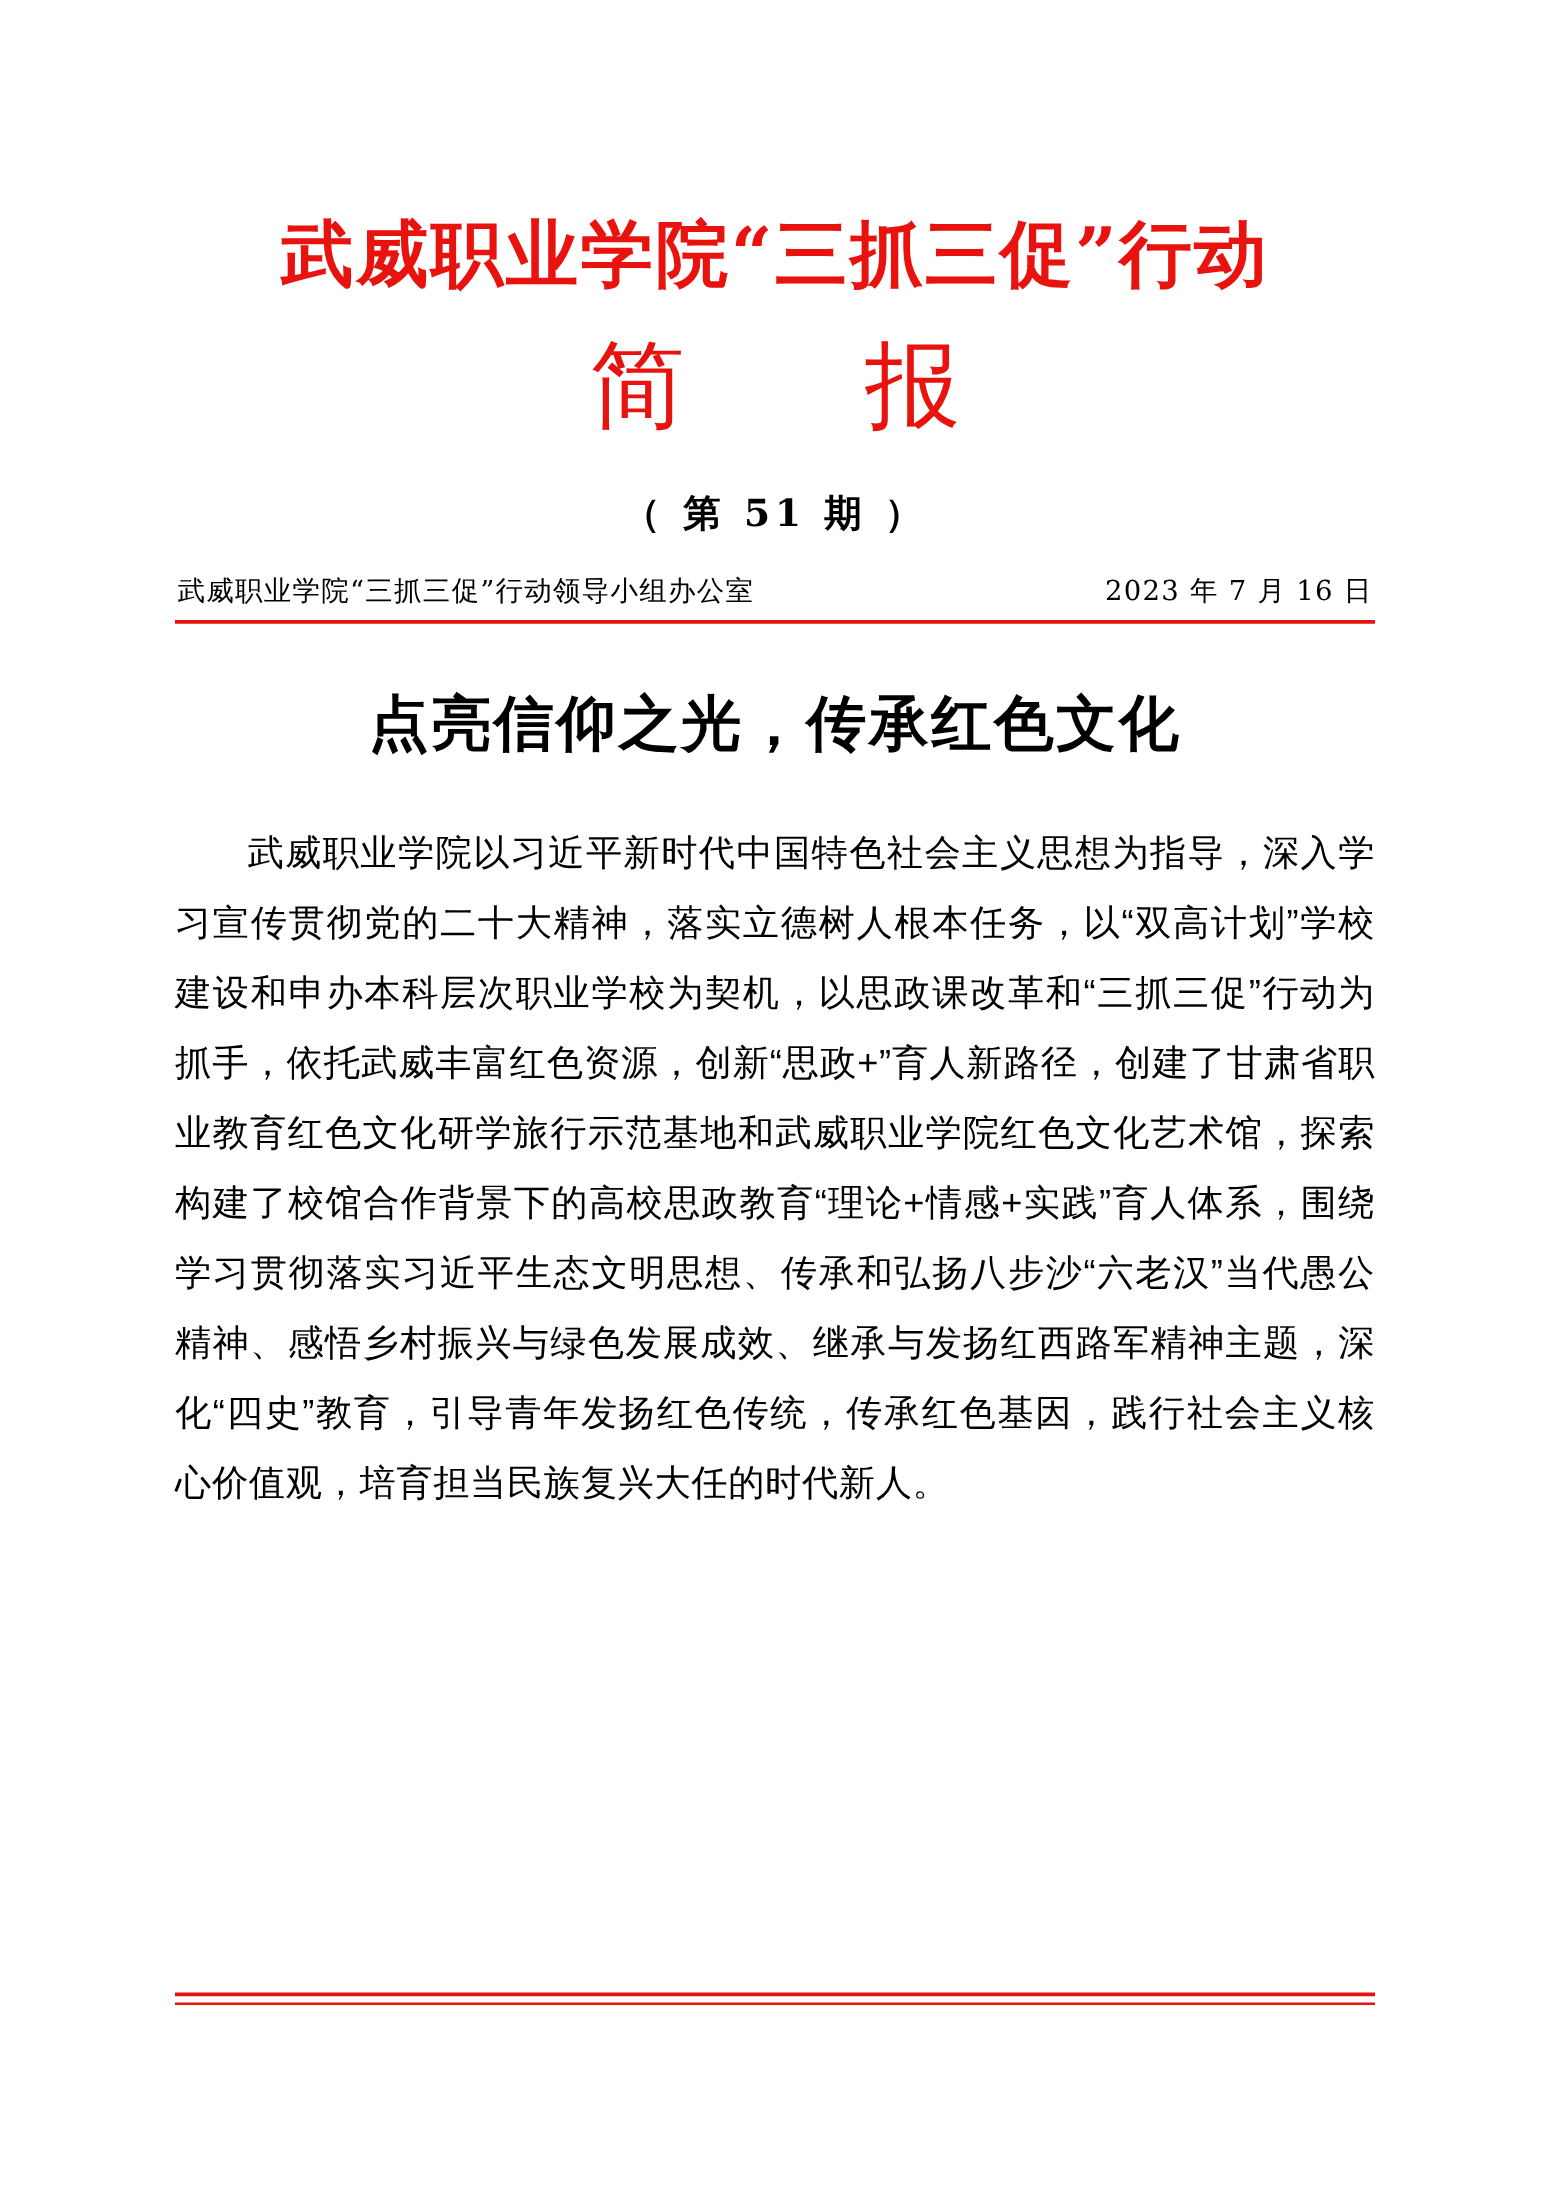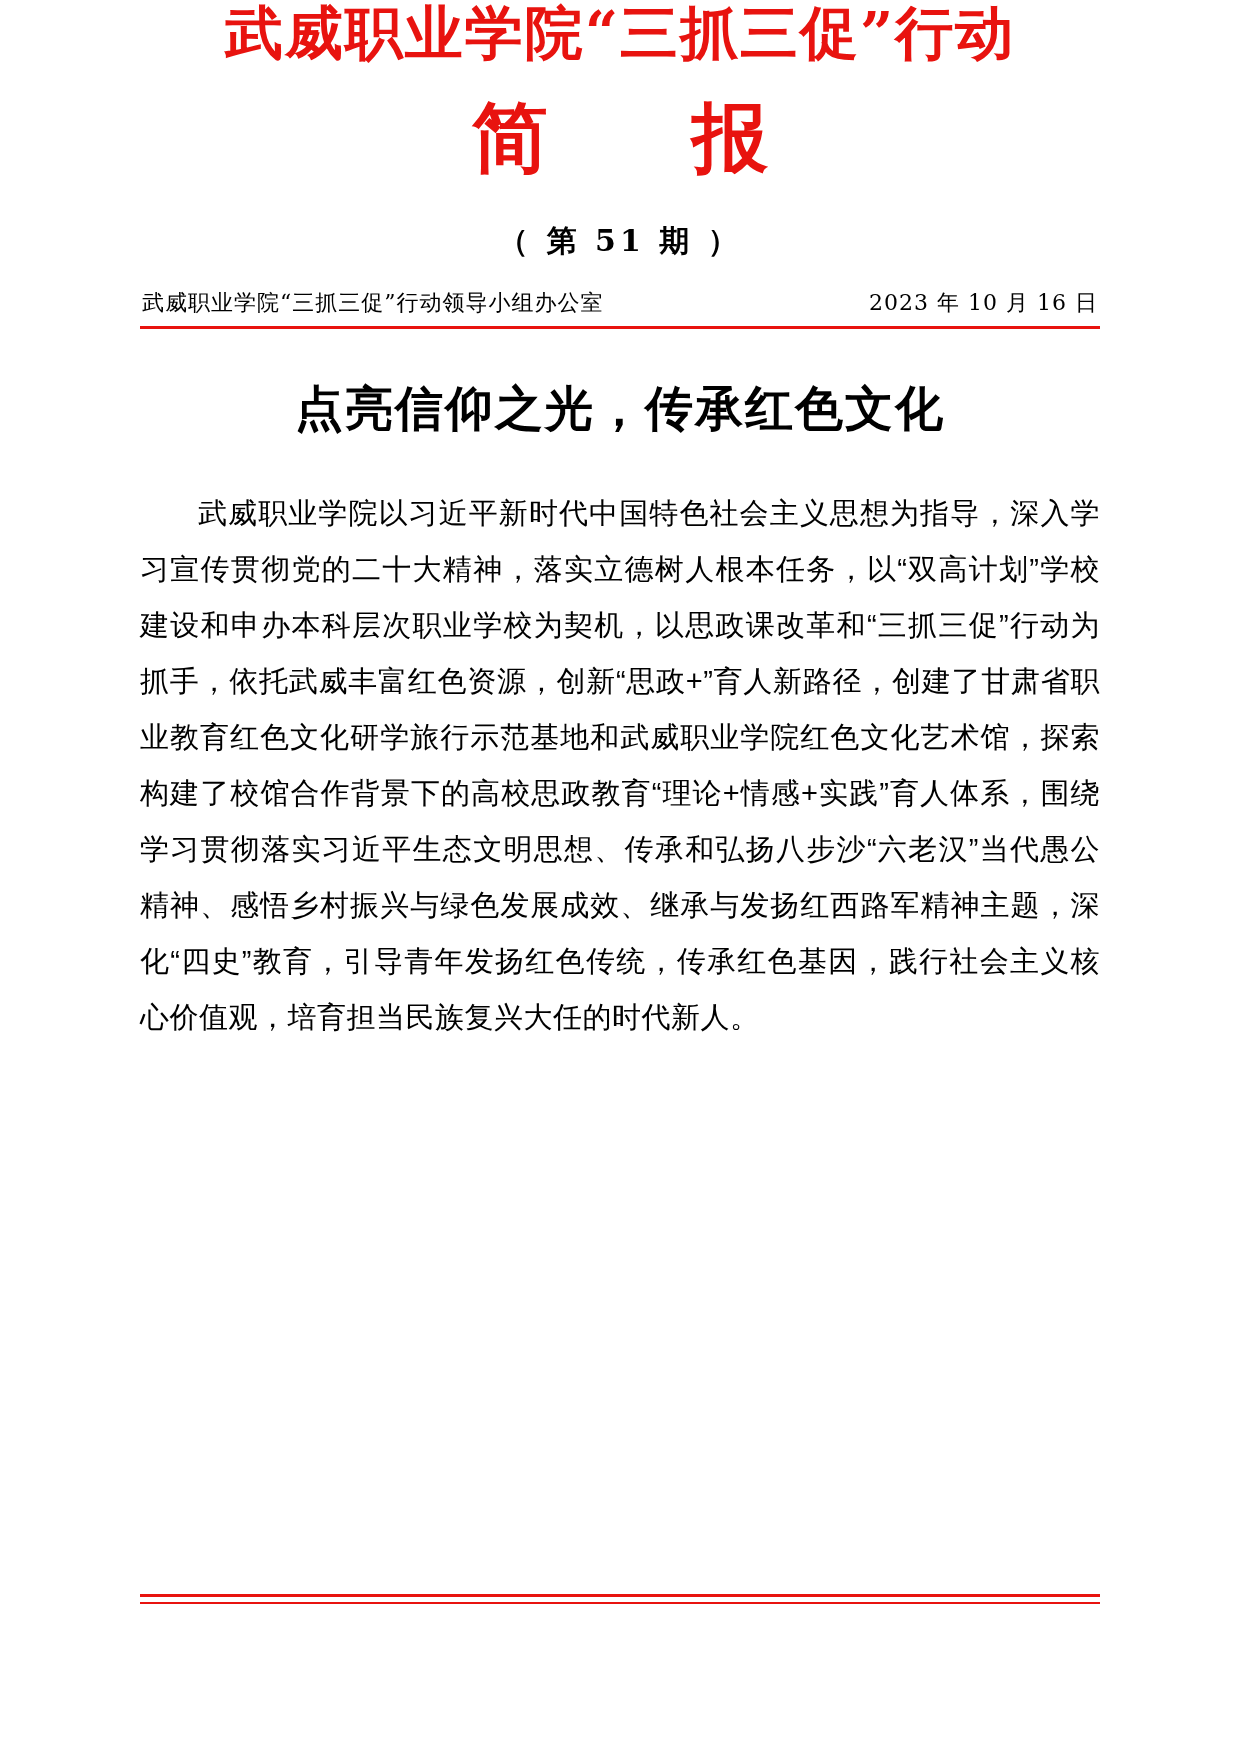--- a/index.html
+++ b/index.html
@@ -20,35 +20,36 @@
     left: 0;
     top: 0;
     width: 1240px;
     height: 1754px;
     box-sizing: border-box;
     padding: 0 140px;
   }
 
   
   .masthead {
+    padding-top: 170px;
     text-align: center;
   }
   .mast-line1 {
     color: #e8130f;
     font-size: 58px;
     font-weight: bold;
     letter-spacing: 2px;
     line-height: 1.15;
     font-family: "DejaVu Serif", "Liberation Serif", serif;
     white-space: nowrap;
   }
   .mast-line2 {
     color: #e8130f;
     font-size: 76px;
-    font-weight: bold;
+    font-weight: normal;
     letter-spacing: 34px;
     line-height: 1.45;
     margin-top: 16px;
     font-family: "DejaVu Serif", "Liberation Serif", serif;
     text-indent: 34px;
   }
   .issue {
     margin-top: 28px;
     font-size: 30px;
     font-weight: bold;
@@ -126,21 +127,21 @@
 <div class="page">
 
   <div class="masthead">
     <div class="mast-line1">武威职业学院“三抓三促”行动</div>
     <div class="mast-line2">简　报</div>
     <div class="issue">（ 第 51 期 ）</div>
   </div>
 
   <div class="byline">
     <div>武威职业学院“三抓三促”行动领导小组办公室</div>
-    <div>2023 年 10 月 16 日</div>
+    <div>2023 年 7 月 16 日</div>
   </div>
   <div class="rule-red"></div>
 
   <div class="article-title">点亮信仰之光，传承红色文化</div>
 
   <div class="body-text">
     <p>武威职业学院以习近平新时代中国特色社会主义思想为指导，深入学习宣传贯彻党的二十大精神，落实立德树人根本任务，以“双高计划”学校建设和申办本科层次职业学校为契机，以思政课改革和“三抓三促”行动为抓手，依托武威丰富红色资源，创新“思政+”育人新路径，创建了甘肃省职业教育红色文化研学旅行示范基地和武威职业学院红色文化艺术馆，探索构建了校馆合作背景下的高校思政教育“理论+情感+实践”育人体系，围绕学习贯彻落实习近平生态文明思想、传承和弘扬八步沙“六老汉”当代愚公精神、感悟乡村振兴与绿色发展成效、继承与发扬红西路军精神主题，深化“四史”教育，引导青年发扬红色传统，传承红色基因，践行社会主义核心价值观，培育担当民族复兴大任的时代新人。</p>
   </div>
 
 

